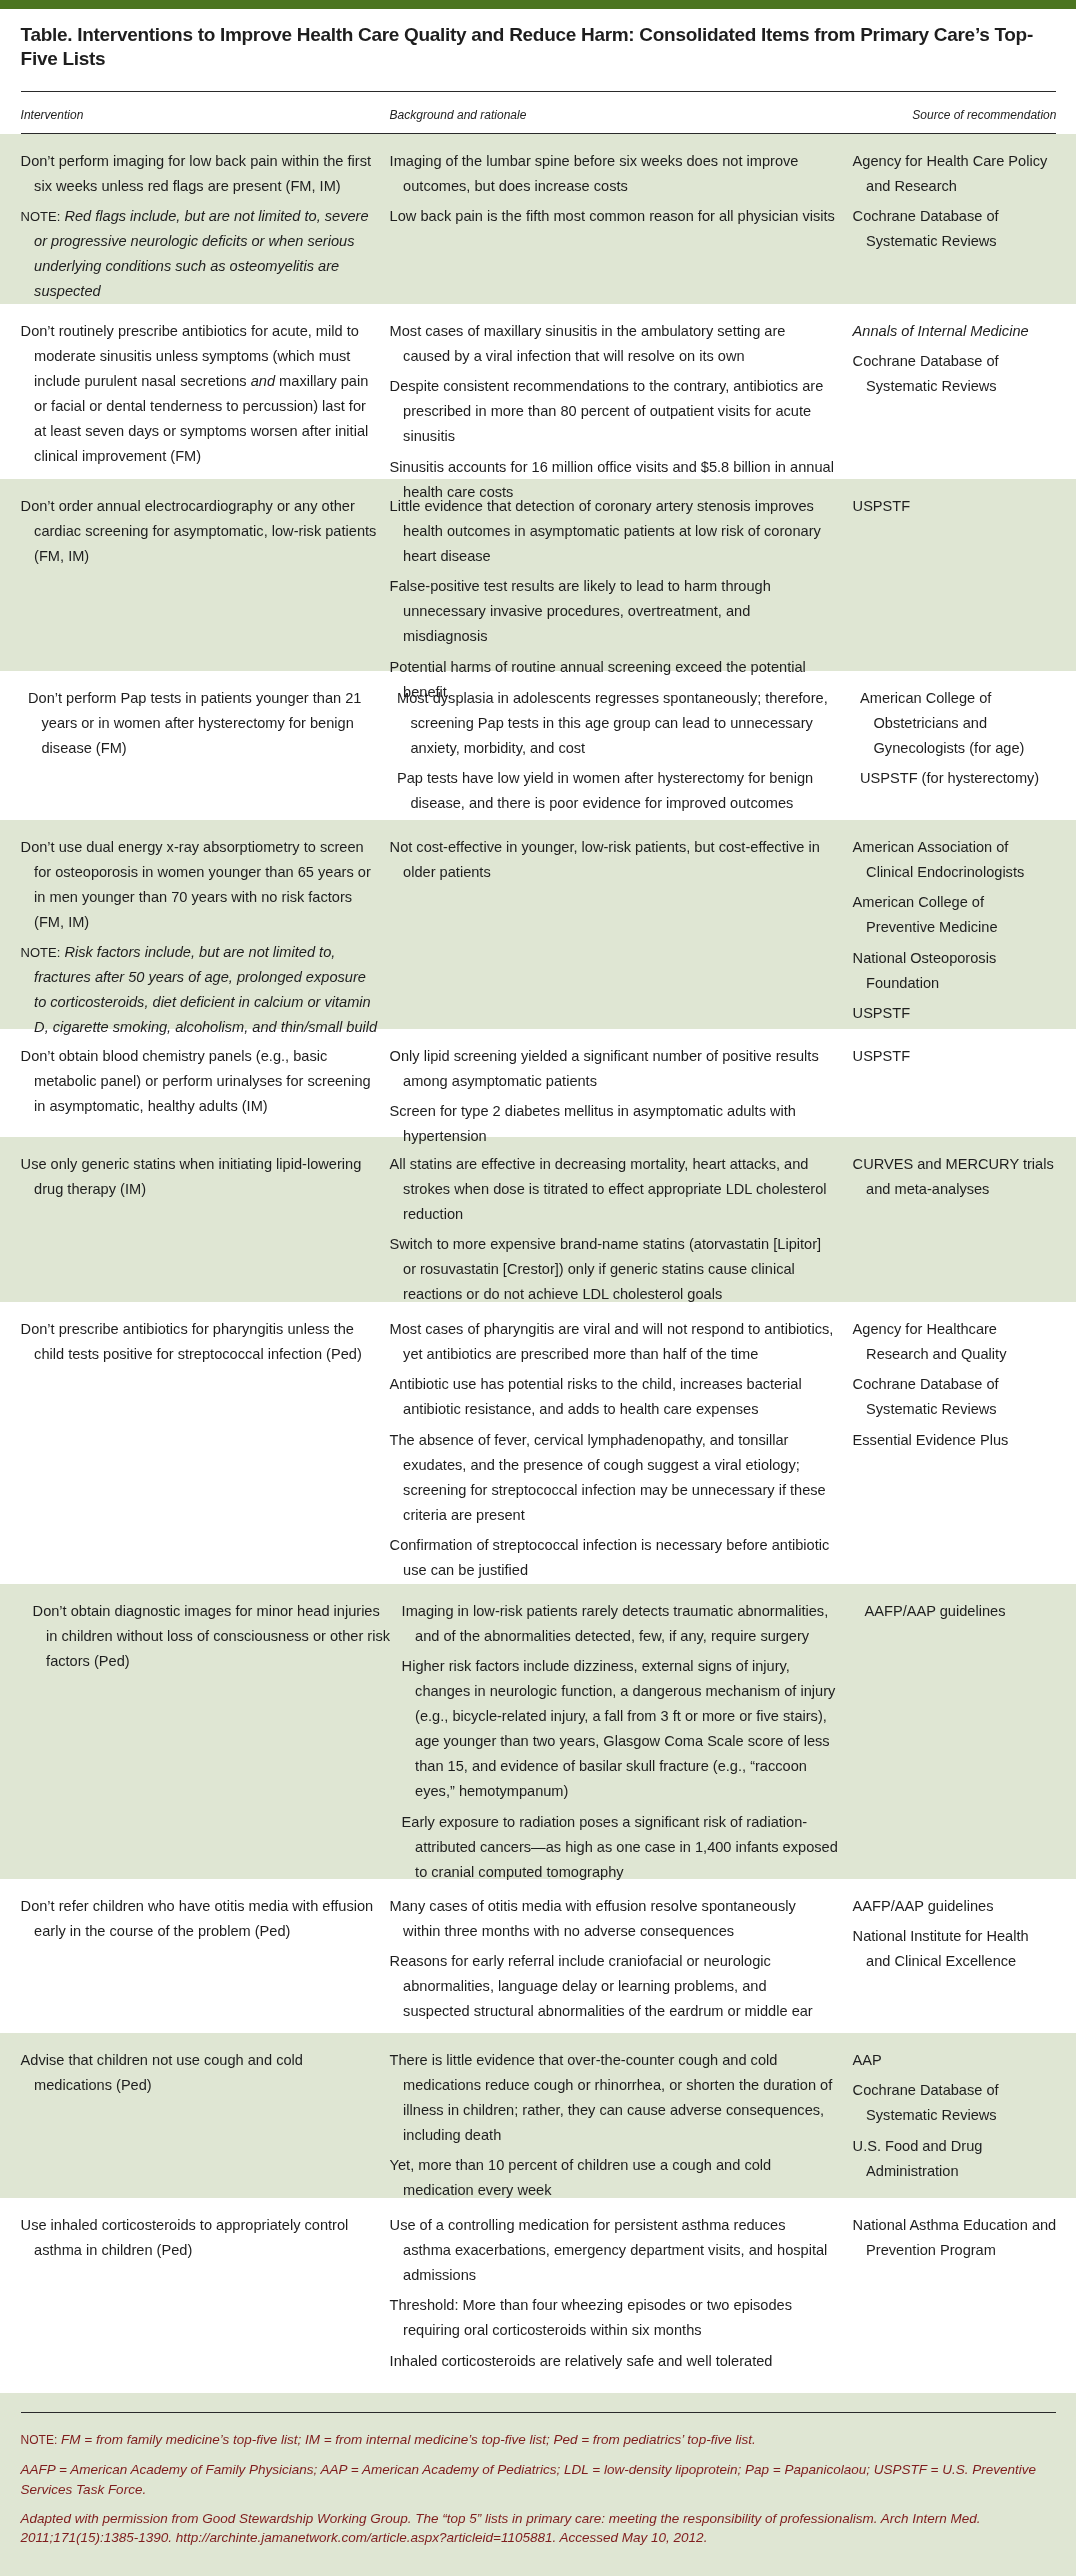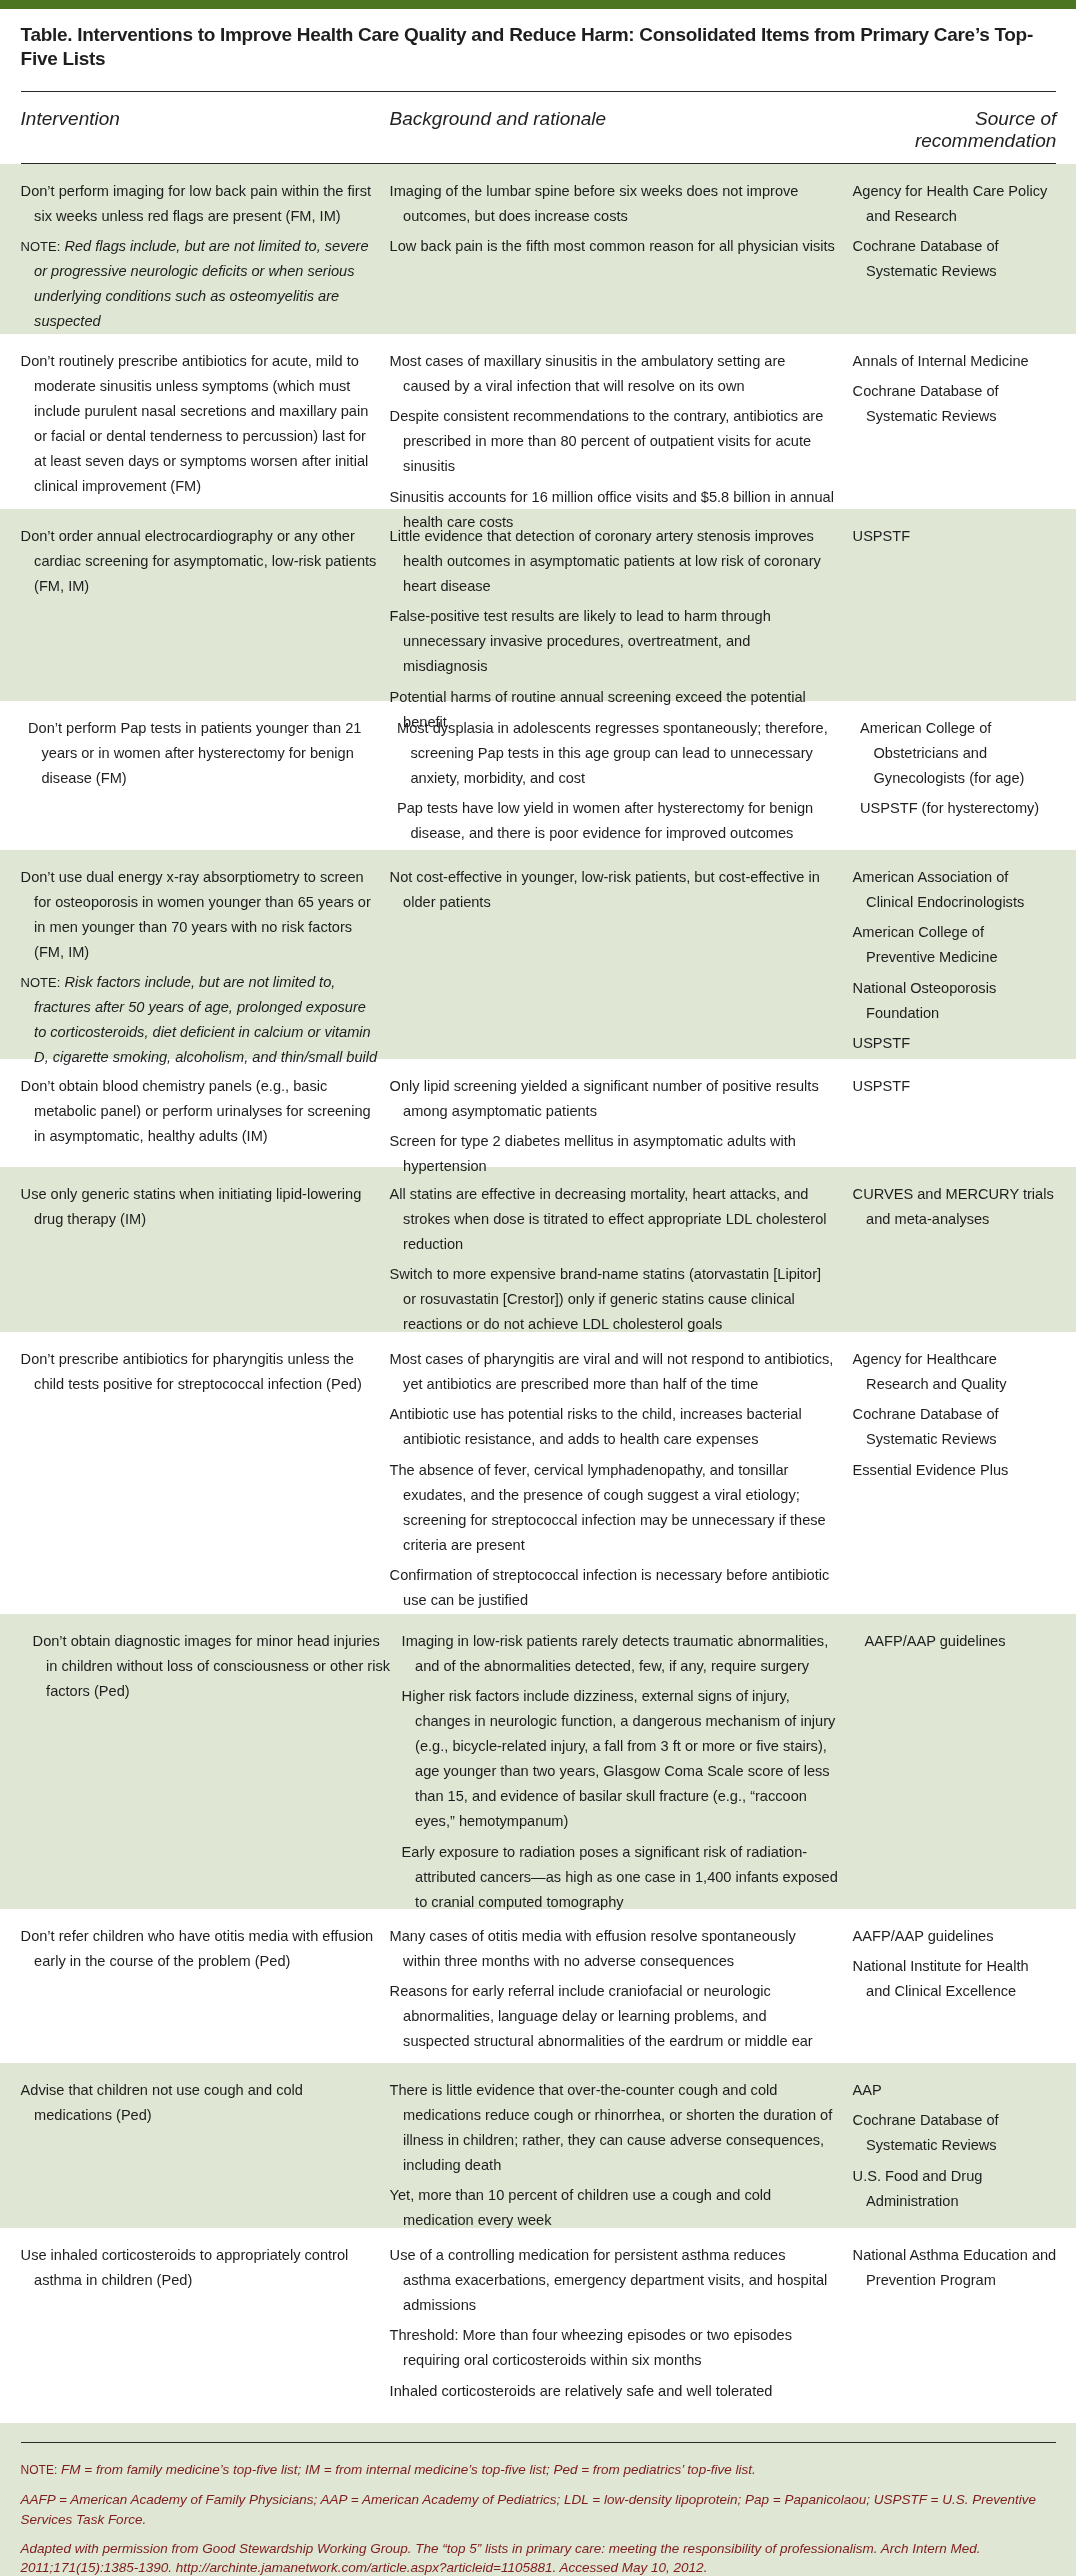--- a/index.html
+++ b/index.html
@@ -17,21 +17,21 @@
     font-size: 19px;
     line-height: 24px;
     letter-spacing: -0.3px;
     margin: 0;
     padding-bottom: 19.5px;
     border-bottom: 1.4px solid #2a2a2a;
   }
   .col-head {
     display: flex;
     font-style: italic;
-    font-size: 19px;
+    font-size: 12px;
     padding: 16.3px 0 11px 0;
     border-bottom: 1.4px solid #2a2a2a;
     color: #222;
   }
   .c1 { width: 369px; flex: none; }
   .c2 { width: 463px; flex: none; }
   .c3 { flex: 1; }
   .col-head .c3 { text-align: right; }
   .row {
     display: flex;
@@ -40,21 +40,21 @@
     line-height: 25px;
   }
   .row.green { background: #dfe6d3; }
   .row.white { background: #ffffff; }
   .para { padding-left: 13.5px; text-indent: -13.5px; margin: 0 0 5.4px 0; }
   .para:last-child { margin-bottom: 0; }
   .row .c1 { width: 369px; padding-right: 11px; box-sizing: border-box; }
   .row .c2 { width: 463px; padding-right: 16.3px; box-sizing: border-box; }
   .note-label { font-variant: small-caps; font-style: normal; font-size: 13px; }
   .note-body { font-style: italic; }
-  .ital { }
+  .ital { font-style: italic; }
   .footer-block { background: #dfe6d3; padding: 19.5px 20.6px 22px 20.6px; }
   .footer-rule { border-top: 1.4px solid #2a2a2a; margin-bottom: 16.3px; }
   .fn { font-style: italic; font-size: 13.5px; line-height: 19.5px; margin: 0 0 9.8px 0; color: #7f1d1d; }
   .fn .note-label { font-size: 12px; }
 </style>
 </head>
 <body>
 
 <div class="page">
   <div class="top-bar"></div>

